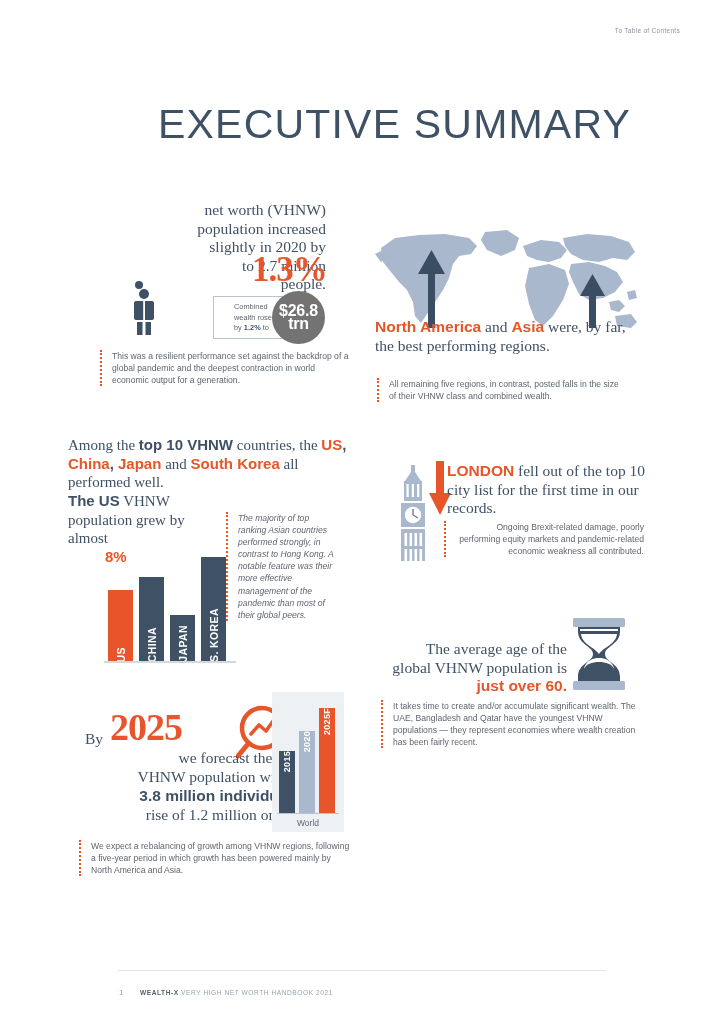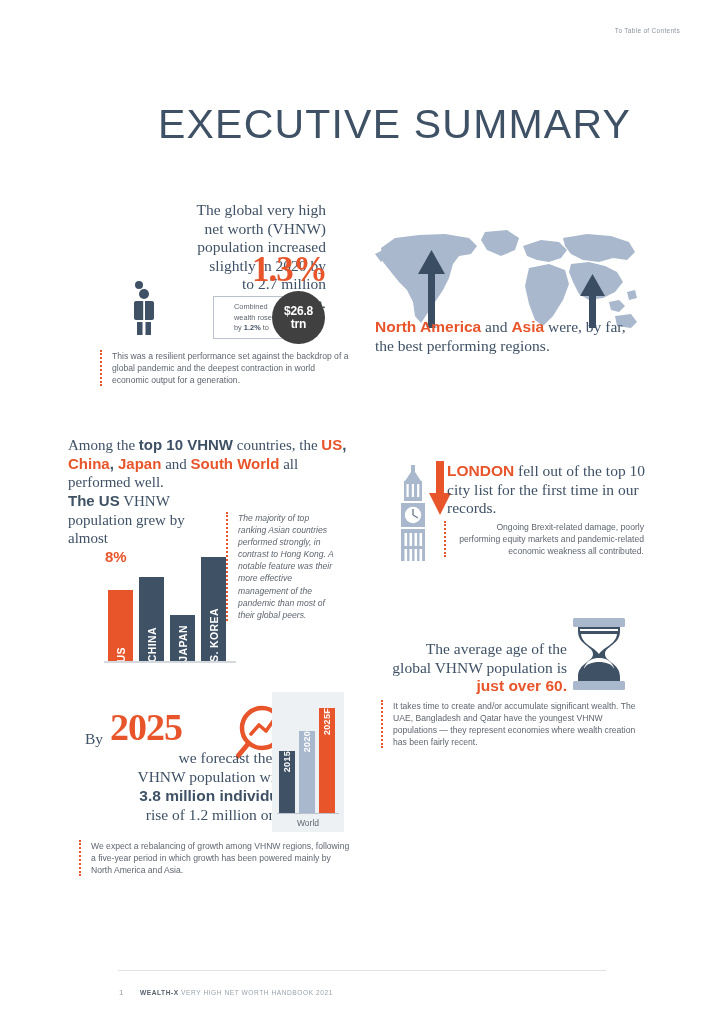--- a/index.html
+++ b/index.html
@@ -61,23 +61,23 @@
     position: absolute; left: 213px; top: 296px;
     width: 86px; height: 43px;
     border: 1.2px solid #b9c2cd; background:#fff;
     padding: 5px 20px;
     font-size: 7.4px; line-height: 10.6px; color:#5f6570;
   }
   .wealth-box b { color:#3f5165; font-weight:700; }
   .circle-26 {
     position: absolute; left: 272px; top: 291px;
     width: 53px; height: 53px; border-radius: 50%;
-    background: #404040; color:#fff;
+    background: #737373; color:#fff;
     display:flex; flex-direction:column; align-items:center; justify-content:center;
-    font-size: 12px; font-weight: 700; line-height: 12.5px;
+    font-size: 16px; font-weight: 700; line-height: 12.5px;
     letter-spacing:-.2px;
   }
   .note1 { left: 100px; top: 350px; width: 250px; }
 
   
   .map-wrap { position:absolute; left:373px; top:228px; width:265px; height:100px; }
   .map-wrap svg { width:100%; height:100%; }
   .b2-head {
     position:absolute; left:375px; top:318px; width:260px;
     font-family:"Liberation Serif", serif; font-size:15.5px; line-height:18.5px;
@@ -204,21 +204,20 @@
 </head>
 <body>
 
 <div class="page">
 
   <div class="toc-link">To Table of Contents</div>
 
   <div class="page-title">EXECUTIVE SUMMARY</div>
 
   <div class="b1-head">
-    <span class="l1">The global very high</span>
     <span class="l1">net worth (VHNW)</span>
     <span class="l1">population increased</span>
     <span class="l1">slightly in 2020 by</span>
     <span class="l1">to 2.7 million</span>
     <span class="l1">people.</span>
   </div>
 
   <div class="big13">1.3%</div>
 
   <div class="dot-icon"></div>
@@ -279,23 +278,24 @@
       <g fill="#3a4d63">
         <rect x="216" y="62" width="7" height="40"></rect>
         <path d="M219.5 46 L232 68 L207 68 Z"></path>
       </g>
     </svg>
   </div>
 
   <div class="b2-head">
     <span class="sans-b orange">North America</span><span> and </span><span class="sans-b orange">Asia</span><span> were, by far, the best performing regions.</span>
   </div>
+  <div class="note note2">All remaining five regions, in contrast, posted falls in the size of their VHNW class and combined wealth.</div>
 
   <div class="b3-head">
-    <span>Among the </span><span class="sb">top 10 VHNW</span><span> countries, the </span><span class="sb orange">US</span><span class="sb navy">, </span><span class="sb orange">China</span><span class="sb navy">, </span><span class="sb orange">Japan</span><span> and </span><span class="sb orange">South World</span><span> all performed well.</span>
+    <span>Among the </span><span class="sb">top 10 VHNW</span><span> countries, the </span><span class="sb orange">US</span><span class="sb navy">, </span><span class="sb orange">China</span><span class="sb navy">, </span><span class="sb orange">Japan</span><span> and </span><span class="sb orange">South Korea</span><span> all performed well.</span>
   </div>
 
   <div class="b3-sub">
     <span class="sb">The US</span><span> VHNW population grew by almost</span>
   </div>
   <div class="pct8">8%</div>
 
   <div class="country-chart">
     <div class="cc-bar" style="height:72px;background:#e8552a;">
       <span>US</span>

